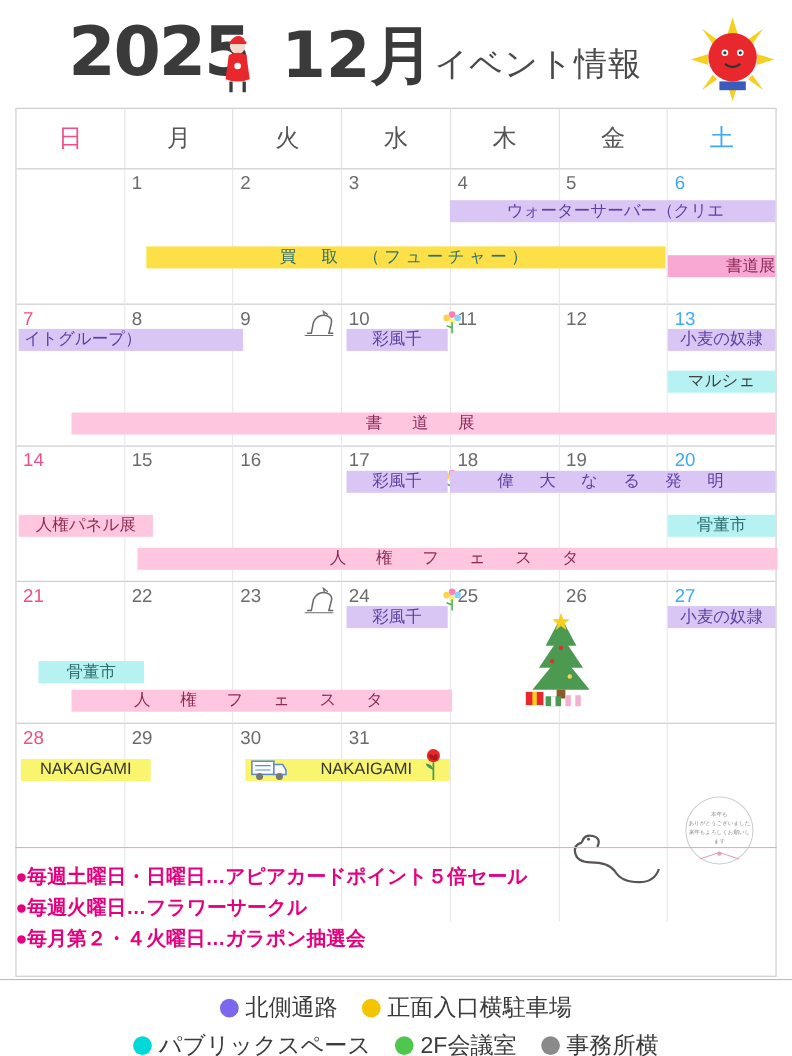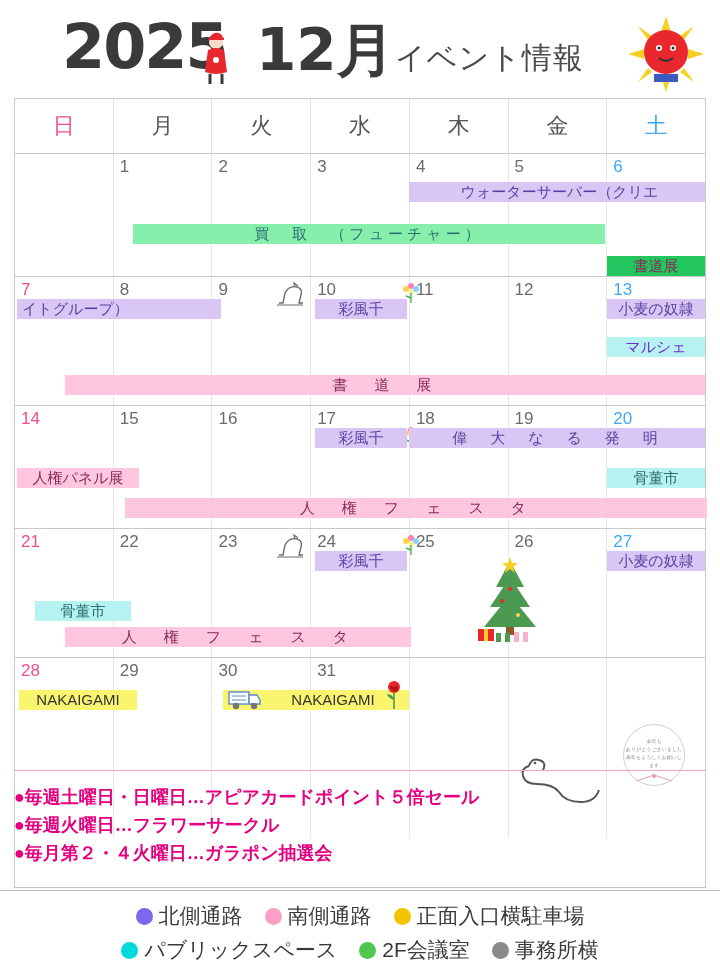--- a/index.html
+++ b/index.html
@@ -207,22 +207,22 @@
           <span class="dnum">4</span>
         </div>
       <div class="daycell">
           <span class="dnum">5</span>
         </div>
       <div class="daycell">
           <span class="dnum sat">6</span>
         </div>
     </div>
     <div class="bar pad" style="left:394px;top:28px;width:296px;background:#d9c6f5;color:#5b3fa0;text-align:center;">ウォーターサーバー（クリエ</div>
-    <div class="bar center sp" style="left:118px;top:70px;width:472px;background:#86efac;color:#2b6e6e;">買　取　（フューチャー）</div>
-    <div class="bar center" style="left:592px;top:102px;width:98px;background:#22c55e;color:#8a2b55;">書道展</div>
+    <div class="bar center sp" style="left:118px;top:70px;width:472px;background:#fde047;color:#2b6e6e;">買　取　（フューチャー）</div>
+    <div class="bar center" style="left:592px;top:78px;width:98px;background:#f9a8d4;color:#8a2b55;text-align:right;">書道展</div>
   </div>
 
   <div class="week" style="height:128px;">
     <div class="daycells">
       <div class="daycell">
           <span class="dnum sun">7</span>
         </div>
       <div class="daycell">
           <span class="dnum">8</span>
         </div>
@@ -253,21 +253,21 @@
         <circle cx="5" cy="9" r="3" fill="#ffd24d"></circle>
       <circle cx="15" cy="9" r="3" fill="#8ad1ff"></circle>
         <circle cx="10" cy="12" r="2.5" fill="#fff176"></circle>
       <path d="M10 13 L10 23" stroke="#4caf50" stroke-width="1.4"></path>
       <path d="M10 18 L5 16" stroke="#4caf50" stroke-width="1.4"></path>
     </svg>
 
     <div class="bar pad" style="left:2px;top:22px;width:204px;background:#d9c6f5;color:#5b3fa0;">イトグループ）</div>
     <div class="bar center" style="left:300px;top:22px;width:92px;background:#d9c6f5;color:#5b3fa0;">彩風千</div>
     <div class="bar center" style="left:592px;top:22px;width:98px;background:#d9c6f5;color:#5b3fa0;">小麦の奴隷</div>
-    <div class="bar center" style="left:592px;top:60px;width:98px;background:#b6f2f2;color:#6d28d9;">マルシェ</div>
+    <div class="bar center" style="left:592px;top:60px;width:98px;background:#b6f2f2;color:#404040;">マルシェ</div>
     <div class="bar center sp2" style="left:50px;top:98px;width:640px;background:#ffc6e0;color:#8a2b55;">書　道　展</div>
   </div>
 
   <div class="week" style="height:122px;">
     <div class="daycells">
       <div class="daycell">
           <span class="dnum sun">14</span>
         </div>
       <div class="daycell">
           <span class="dnum">15</span>
@@ -434,24 +434,20 @@
   <div class="note">●毎月第２・４火曜日…ガラポン抽選会</div>
 </div>
 
 <div class="legend">
   <div class="legrow">
     <div class="legitem">
       <span class="legdot" style="background:#7b68ee;"></span>
       <span>北側通路</span>
     </div>
     <div class="legitem">
-      <span class="legdot" style="background:#ff9ec7;"></span>
-      <span>南側通路</span>
-    </div>
-    <div class="legitem">
       <span class="legdot" style="background:#f5c400;"></span>
       <span>正面入口横駐車場</span>
     </div>
   </div>
   <div class="legrow">
     <div class="legitem">
       <span class="legdot" style="background:#00d9d9;"></span>
       <span>パブリックスペース</span>
     </div>
     <div class="legitem">

